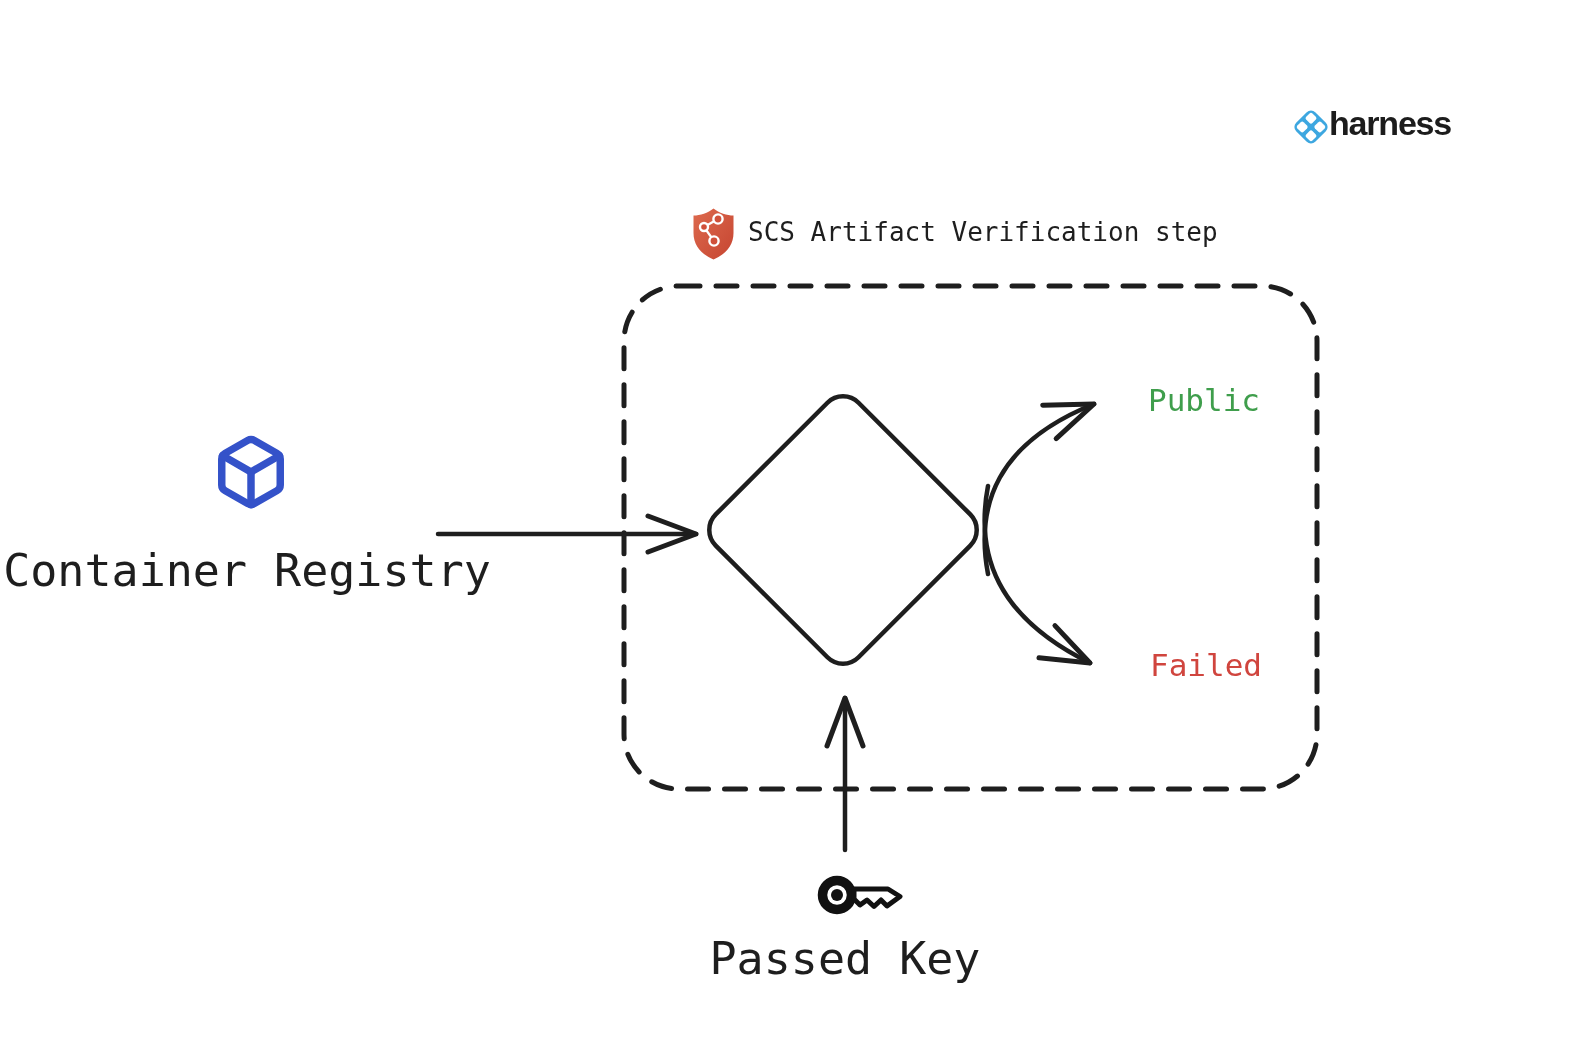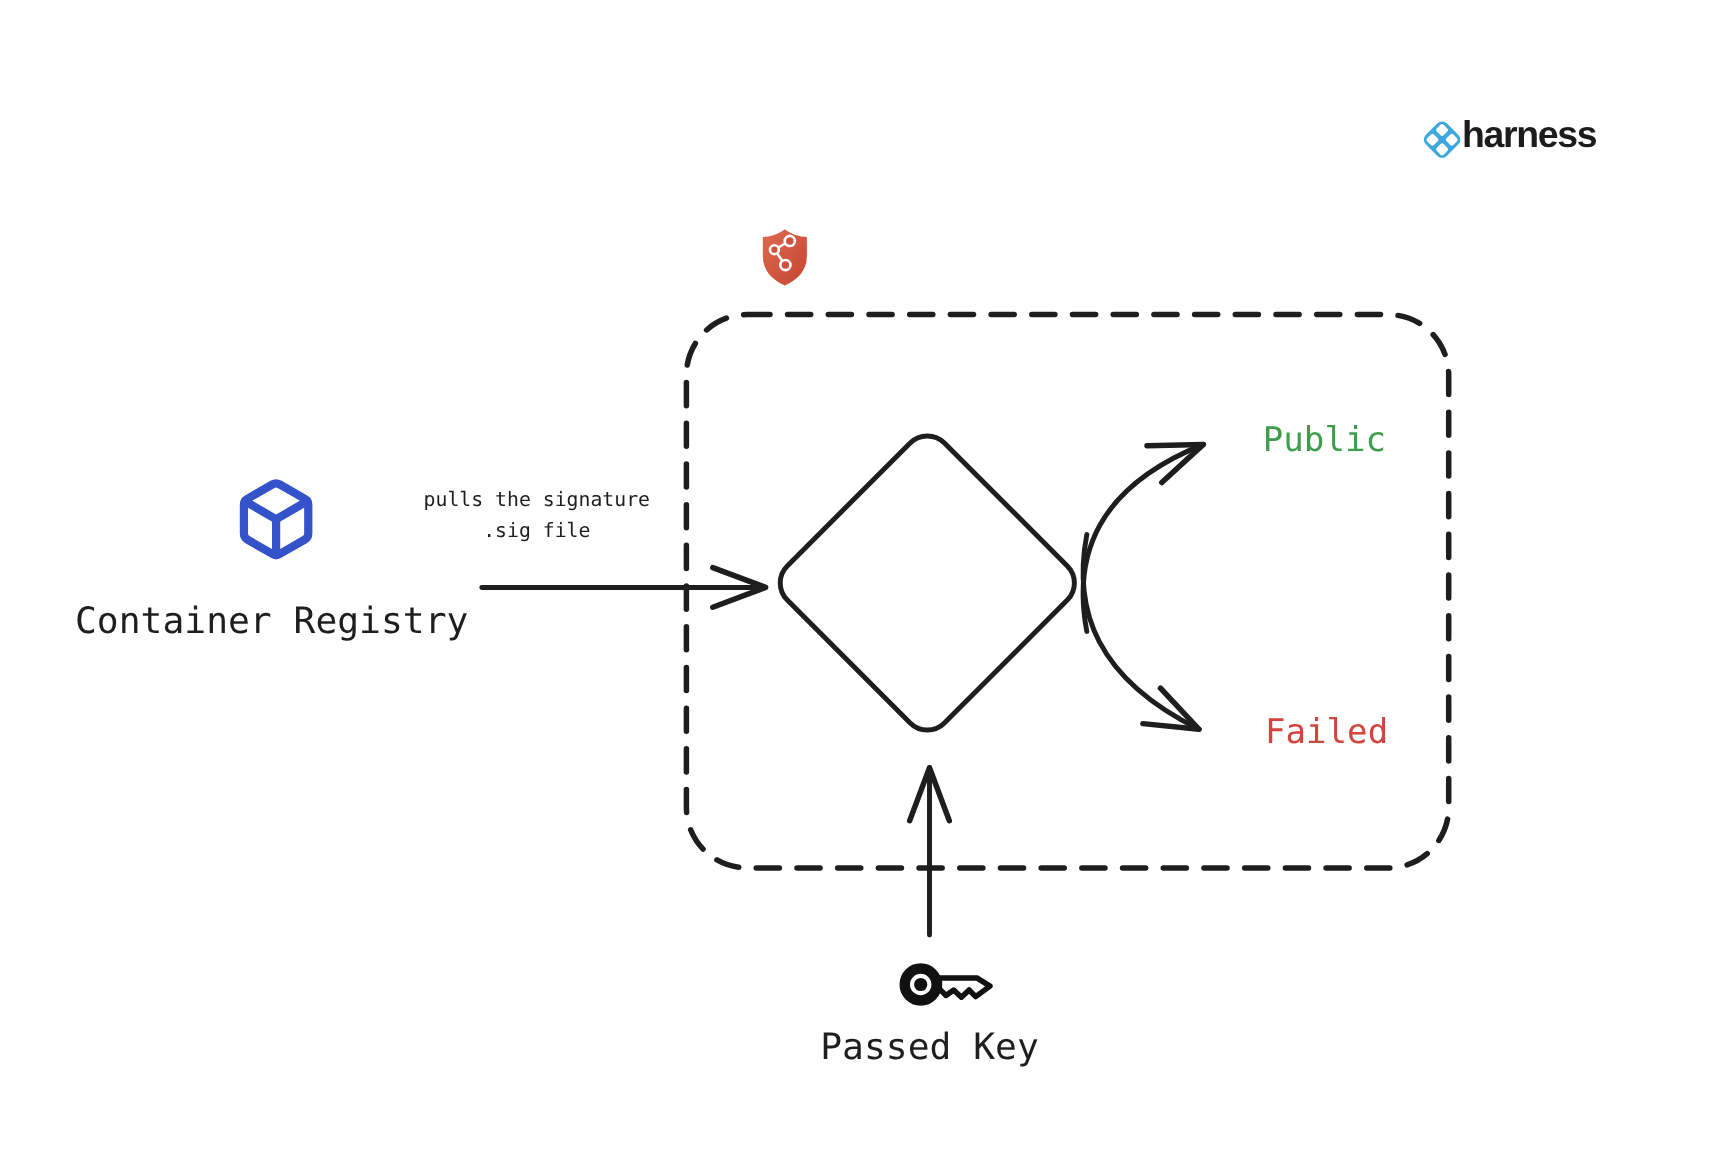--- a/index.html
+++ b/index.html
@@ -4,21 +4,21 @@
 <style>
   html,body{margin:0;padding:0;background:#fff;}
   .canvas{position:relative;width:1576px;height:1062px;background:#ffffff;overflow:hidden;
           font-family:"DejaVu Sans Mono", monospace;color:#1e1e1e;}
   .layer{position:absolute;left:0;top:0;}
   .label{position:absolute;white-space:pre;color:#1e1e1e;}
   .centered{transform:translateX(-50%);text-align:center;}
   .title-text{font-size:26px;letter-spacing:0px;}
   .wordmark{font-family:"Liberation Sans", sans-serif;font-weight:700;font-size:34px;
             letter-spacing:-1.2px;color:#1c1c1c;}
-  .node-title{font-size:33px;}
+  .node-title{font-size:45px;}
   .node-sub{font-size:27px;}
   .diamond-label{font-size:25px;line-height:36px;}
   .edge-label{font-size:18px;line-height:28px;}
   .outcome{font-size:31px;}
   .passed{color:#3f9e4c;}
   .failed{color:#d0453e;}
 </style>
 </head>
 <body>
 
@@ -72,26 +72,25 @@
       <rect x="1297.5" y="113.5" width="27" height="27" rx="6" fill="#3da7e0" transform="rotate(45 1311 127)"></rect>
       <rect x="1306.6" y="113.8" width="8.8" height="8.8" rx="2" fill="#fff" transform="rotate(45 1311 118.2)"></rect>
       <rect x="1306.6" y="131.4" width="8.8" height="8.8" rx="2" fill="#fff" transform="rotate(45 1311 135.8)"></rect>
       <rect x="1297.8" y="122.6" width="8.8" height="8.8" rx="2" fill="#fff" transform="rotate(45 1302.2 127)"></rect>
       <rect x="1315.4" y="122.6" width="8.8" height="8.8" rx="2" fill="#fff" transform="rotate(45 1319.8 127)"></rect>
     </g>
   </svg>
 
   <div class="label wordmark" style="left:1329px;top:104px;">harness</div>
 
+  <div class="label title-text" style="left:748px;top:217px;">SCS Artifact Verification step</div>
 
   <div class="label node-title centered" style="left:247px;top:544px;">Container Registry</div>
 
 
-  <div class="label edge-label centered" style="left:488px;top:441px;">pulls the signature
-.sig file</div>
 
 
   <div class="label outcome passed" style="left:1148px;top:382px;">Public</div>
 
   <div class="label outcome failed" style="left:1150px;top:647px;text-align:right;">Failed</div>
 
   <div class="label node-title centered" style="left:845px;top:932px;">Passed Key</div>
 
 </div>
 

